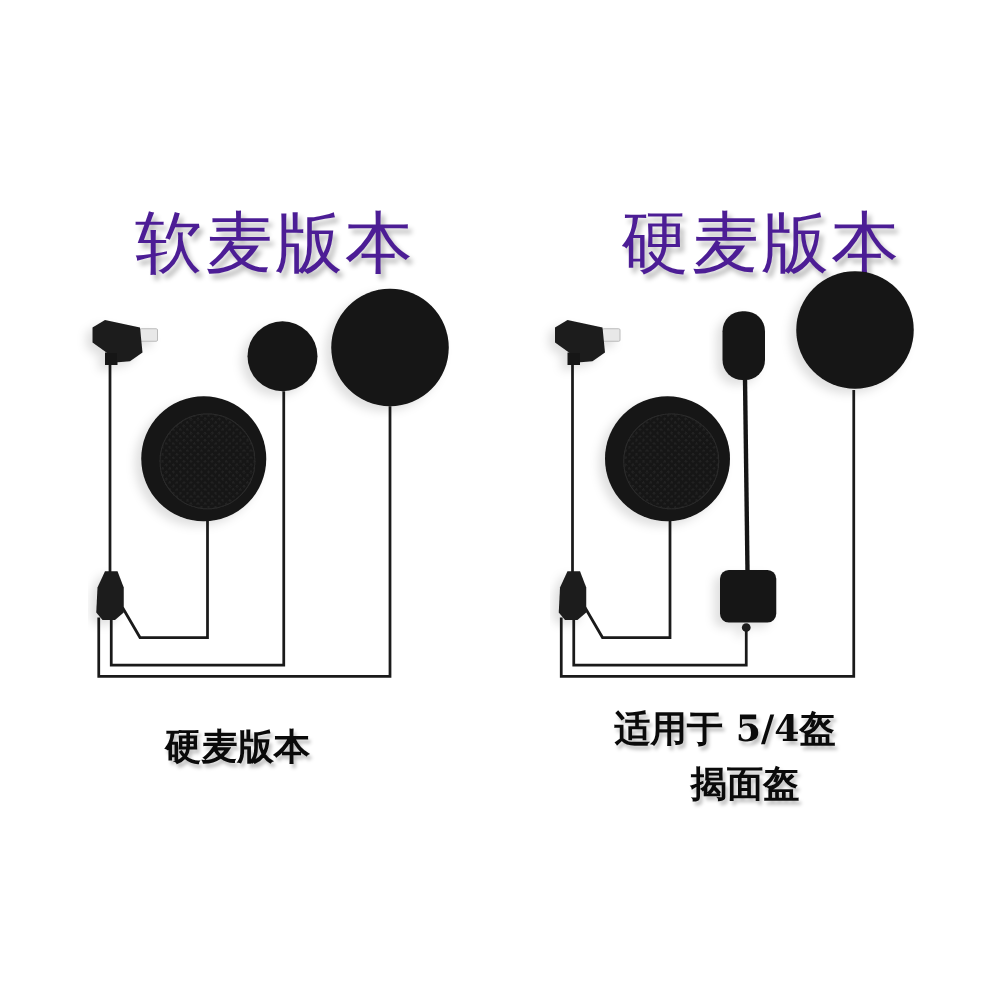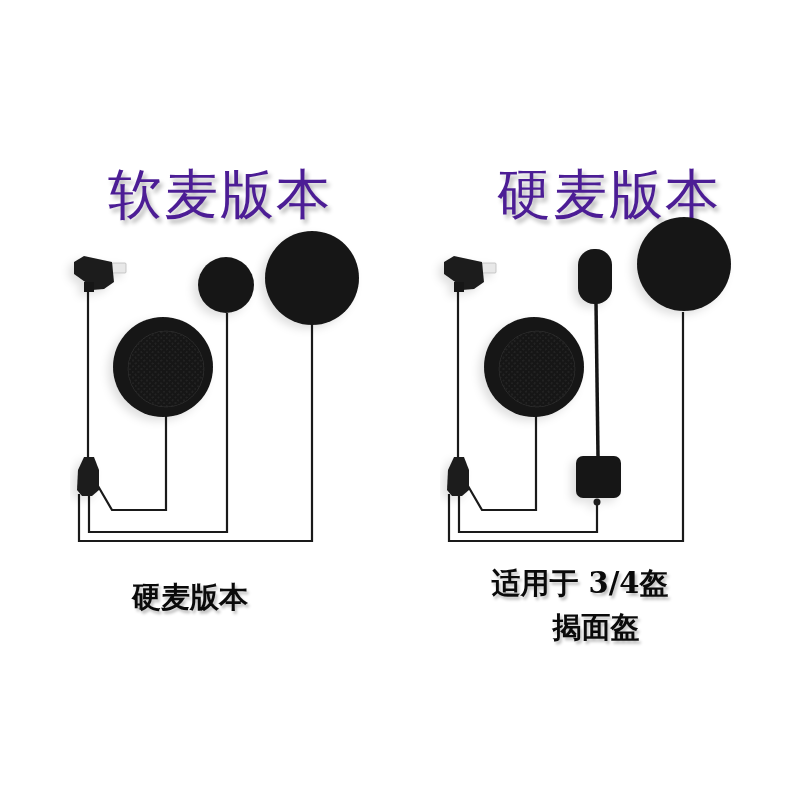--- a/index.html
+++ b/index.html
@@ -99,14 +99,14 @@
     <g filter="url(#soft)">
       <rect x="576" y="456" width="45" height="42" rx="7" fill="#171717"></rect>
       <circle cx="597" cy="502" r="3.5" fill="#1a1a1a"></circle>
     </g>
 
     <circle cx="684" cy="264" r="47" fill="#141414" filter="url(#soft)"></circle>
   </g>
 </svg>
 
 <div class="caption caption-left">硬麦版本</div>
-<div class="caption caption-right-1">适用于 3/4盔</div>
+<div class="caption caption-right-1">适用于 5/4盔</div>
 <div class="caption caption-right-2">揭面盔</div>
 
 </body></html>

